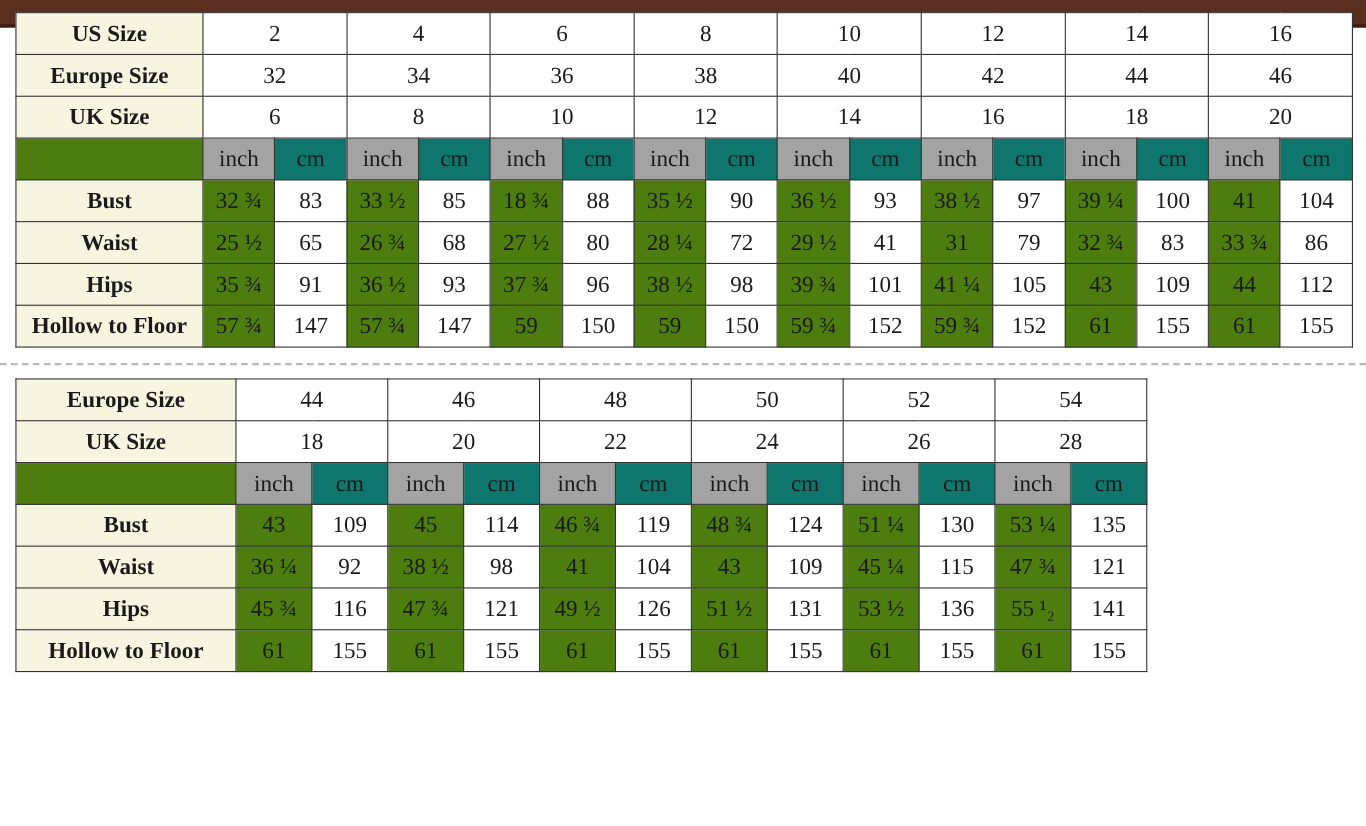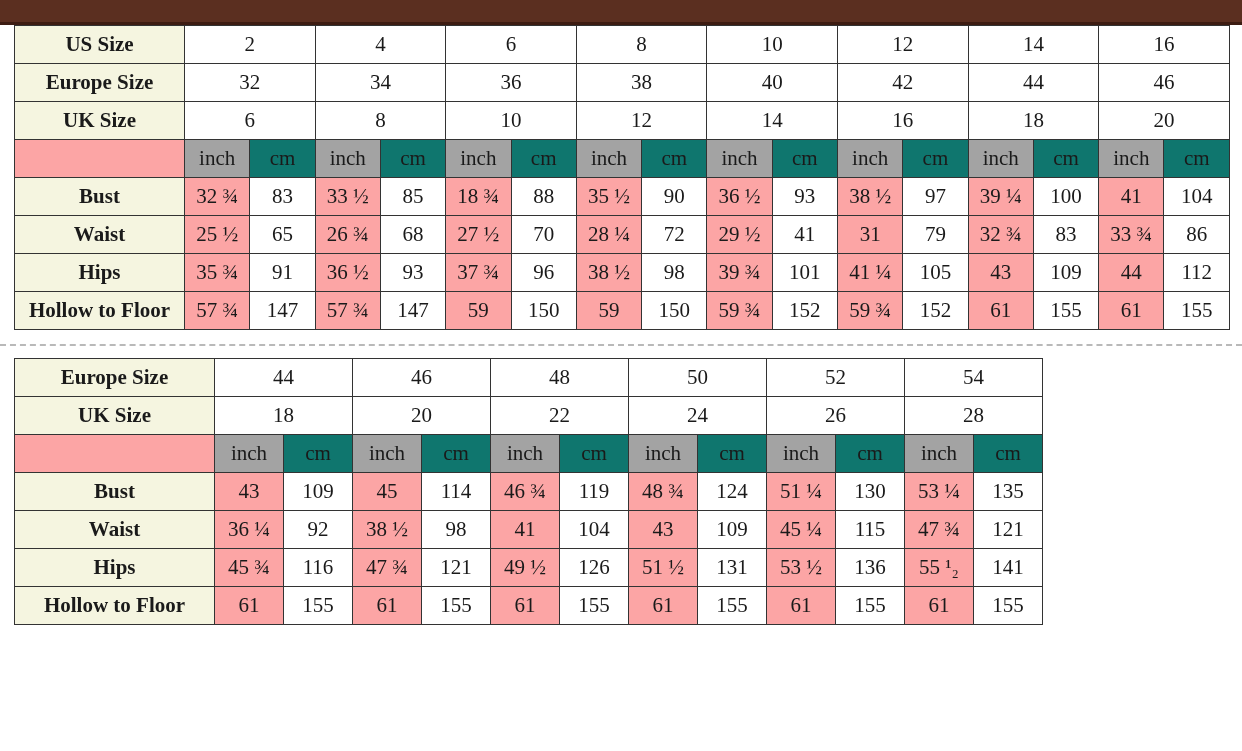--- a/index.html
+++ b/index.html
@@ -18,21 +18,21 @@
     position: absolute;
     top: 0;
     left: 0;
     width: 1242px;
     height: 22px;
     background: #5b2f20;
     border-bottom: 3px solid #3d1c12;
   }
   .page {
     position: absolute;
-    top: 25px;
+    top: 11px;
     left: 0;
     width: 1242px;
   }
   table.size-table {
     border-collapse: collapse;
     table-layout: fixed;
     background: #ffffff;
   }
   table.size-table td {
     border: 1px solid #333333;
@@ -46,21 +46,21 @@
     white-space: nowrap;
   }
   td.rowlabel {
     text-align: left;
     padding-left: 8px;
     background: #f5f5e0;
     font-weight: bold;
     font-size: 21px;
   }
   td.cream {
-    background: #fca5a5;
+    background: #4d7c0f;
   }
   td.white {
     background: #ffffff;
   }
   td.unit {
     background: #a3a3a3;
     font-size: 19px;
   }
   td.unit-cm {
     background: #0f766e;
@@ -168,21 +168,21 @@
           <td class="cream">41</td>
           <td class="white">104</td>
         </tr>
         <tr>
           <td class="rowlabel">Waist</td>
           <td class="cream">25 ½</td>
           <td class="white">65</td>
           <td class="cream">26 ¾</td>
           <td class="white">68</td>
           <td class="cream">27 ½</td>
-          <td class="white">70</td>
+          <td class="white">80</td>
           <td class="cream">28 ¼</td>
           <td class="white">72</td>
           <td class="cream">29 ½</td>
           <td class="white">41</td>
           <td class="cream">31</td>
           <td class="white">79</td>
           <td class="cream">32 ¾</td>
           <td class="white">83</td>
           <td class="cream">33 ¾</td>
           <td class="white">86</td>

